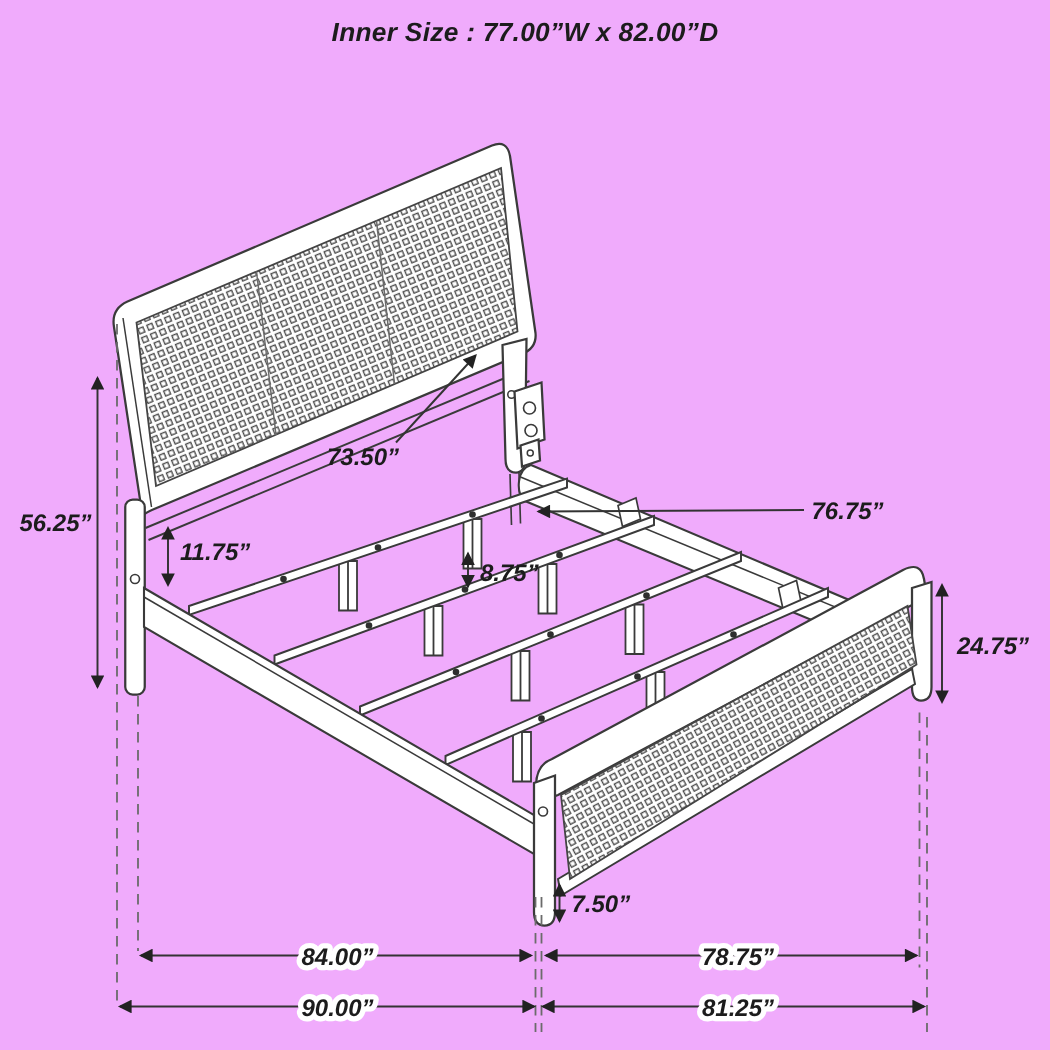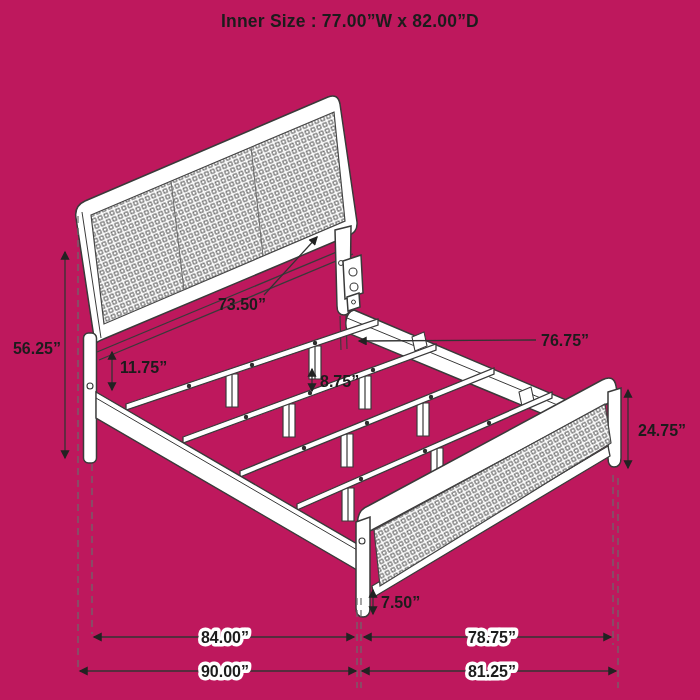--- a/index.html
+++ b/index.html
@@ -1,17 +1,17 @@
 <!DOCTYPE html>
 <html><head>
 <meta charset="utf-8">
 <style>
   html,body{margin:0;padding:0;background:#fff;}
-  .page{position:relative;width:700px;height:700px;background:#be185d;overflow:hidden;
-        font-family:"Liberation Sans",sans-serif;}
+  .page{position:relative;width:700px;height:700px;background:#f0abfc;overflow:hidden;
+        font-family:"Liberation Sans",sans-serif;font-style:italic;}
   svg text{font-family:"Liberation Sans",sans-serif;font-weight:bold;fill:#1c1c1c;}
   .dim-label{font-size:16px;}
   .title-label{font-size:17.5px;letter-spacing:.2px;}
   .knockout{paint-order:stroke;stroke:#ffffff;stroke-width:7px;stroke-linejoin:round;}
 </style>
 </head>
 <body>
 
 <div class="page">
 <svg width="700" height="700" viewBox="0 0 700 700">

